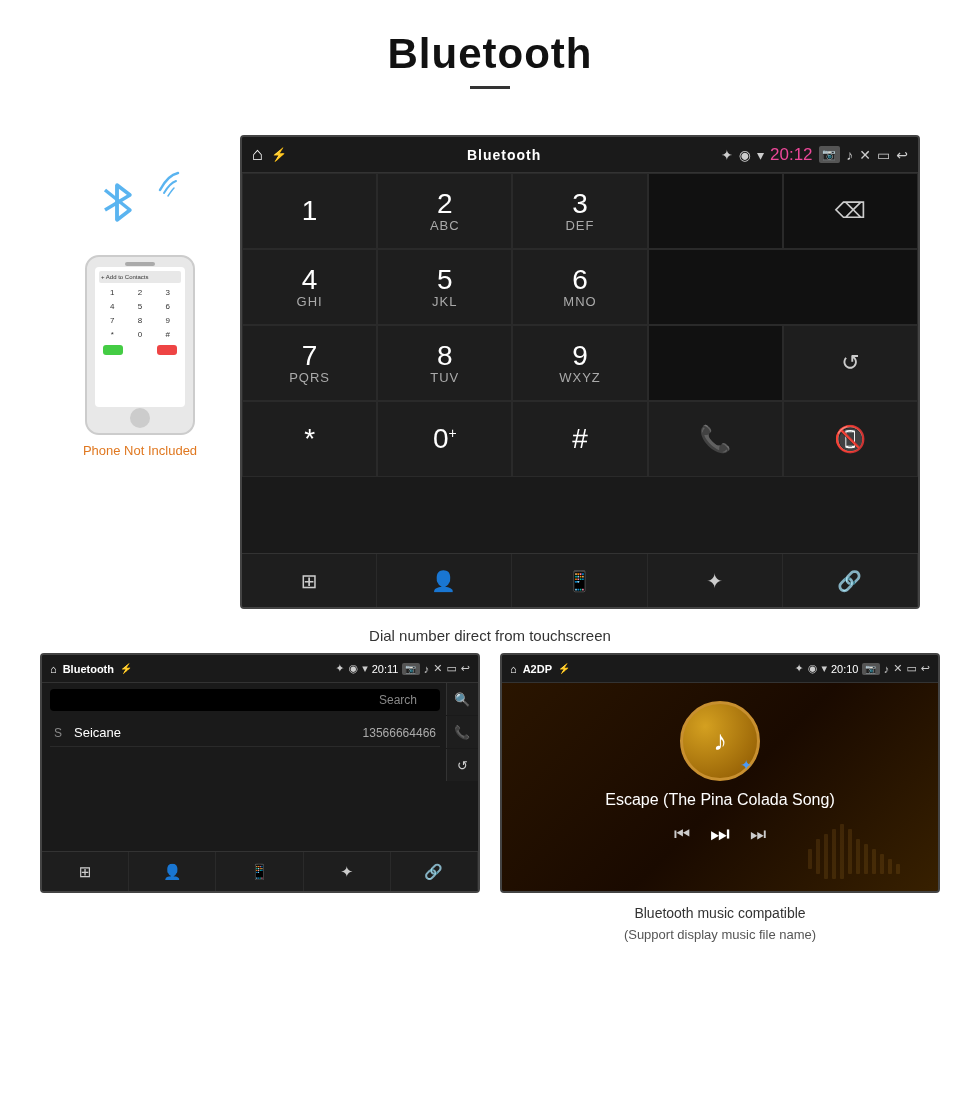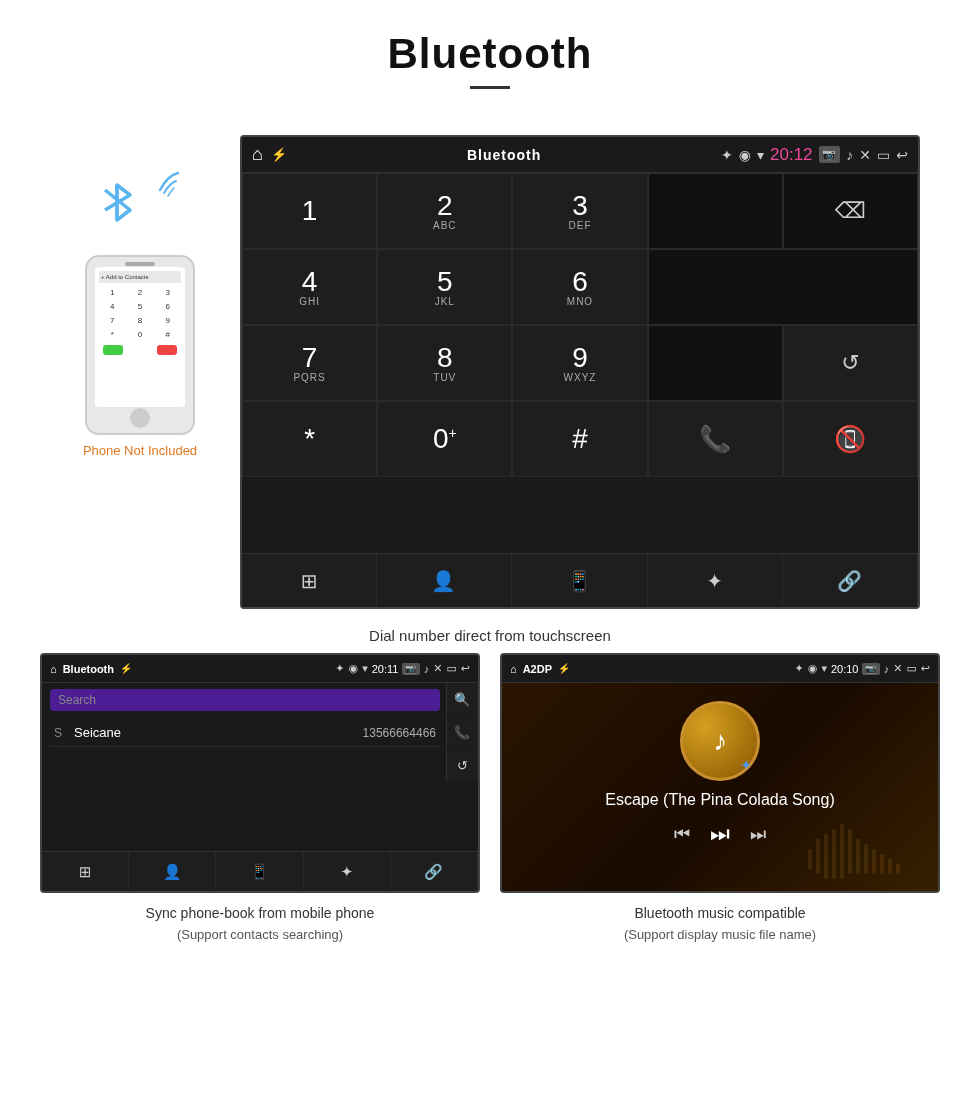--- a/index.html
+++ b/index.html
@@ -168,21 +168,21 @@
     }
     .dial-key.darker-bg {
       background: #141414;
     }
     .dial-key-num {
       font-size: 28px;
       font-weight: 300;
       line-height: 1;
     }
     .dial-key-letters {
-      font-size: 10px;
+      font-size: 13px;
       color: #aaa;
       letter-spacing: 1px;
     }
     .dial-key.backspace {
       background: #111;
       font-size: 22px;
     }
     .dial-key.reload {
       background: #1e1e1e;
       font-size: 22px;
@@ -246,28 +246,28 @@
       padding: 3px 8px;
       border-bottom: 1px solid #333;
       height: 28px;
     }
     .ms-left { display: flex; align-items: center; gap: 6px; }
     .ms-center { font-size: 11px; color: #fff; font-weight: 600; }
     .ms-right { display: flex; align-items: center; gap: 4px; }
     .ms-icon { color: #ccc; font-size: 11px; }
     .ms-time { color: #fff; font-size: 11px; }
     .pb-search {
-      background: #4c1d95;
+      background: #000000;
       border-radius: 4px;
-      padding: 4px 8px;
+      padding: 4px 23px;
       color: #888;
       font-size: 12px;
       margin-bottom: 8px;
       display: flex;
-      justify-content: flex-start;
+      justify-content: flex-end;
     }
     .pb-contact-row {
       display: flex;
       align-items: center;
       padding: 6px 4px;
       border-bottom: 1px solid #2a2a2a;
     }
     .pb-letter {
       color: #888;
       font-size: 12px;
@@ -589,24 +589,20 @@
         </div>
       </div>
 
       <div class="mini-toolbar">
         <div class="mt-btn">⊞</div>
         <div class="mt-btn active-yellow">👤</div>
         <div class="mt-btn">📱</div>
         <div class="mt-btn">✦</div>
         <div class="mt-btn">🔗</div>
       </div>
-    </div>
-    <div class="screen-caption">
-      <span>Sync phone-book from mobile phone</span><br>
-      <span class="screen-caption-sub">(Support contacts searching)</span>
     </div>
   </div>
 
   <div class="bottom-screen-block">
     <div class="mini-screen">
 
       <div class="mini-statusbar">
         <div class="ms-left">
           <span style="color:#fff;font-size:11px;">⌂</span>
           <span class="ms-center">A2DP</span>

